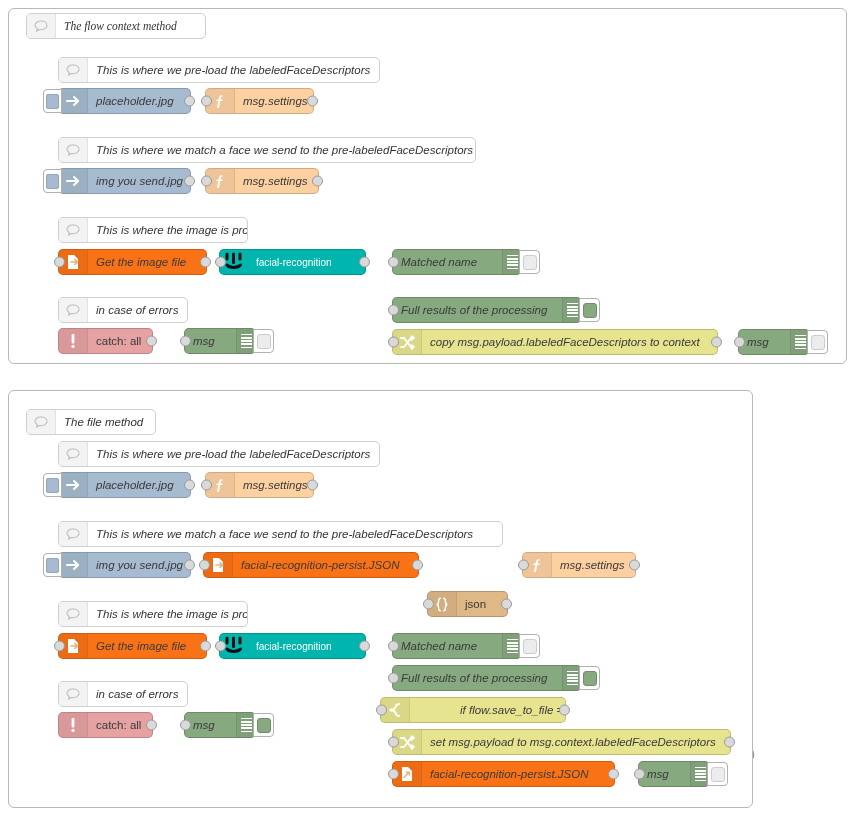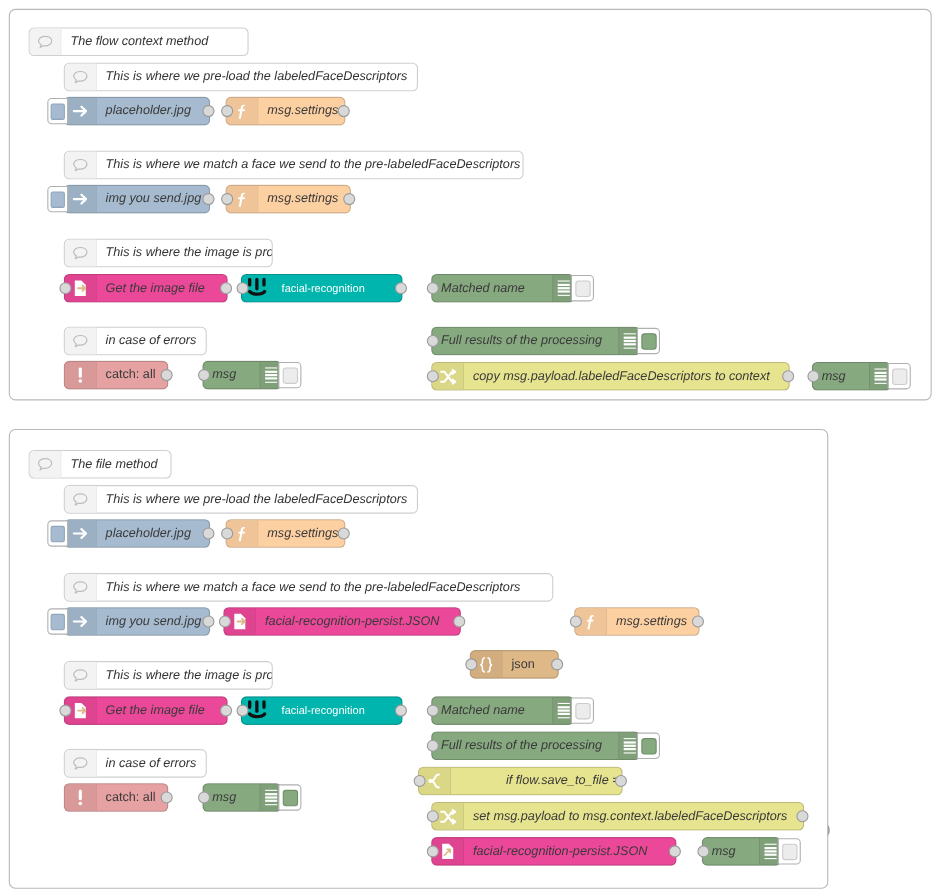--- a/index.html
+++ b/index.html
@@ -76,21 +76,21 @@
     border: 1px solid #999999;
     top: 50%;
     transform: translateY(-50%);
     z-index: 5;
   }
   .port.in  { left: -5px; }
   .port.out { right: -5px; }
   
   .n-inject   { background: #a6bbcf; }
   .n-function { background: #fdd0a2; }
-  .n-file     { background: #ec4899; }
+  .n-file     { background: #f97316; }
   .n-face     { background: #00b5ad; border-color: rgba(0,0,0,0.18); }
   .n-debug    { background: #87a980; }
   .n-catch    { background: #e6a2a2; }
   .n-change   { background: #e7e48f; }
   .n-switch   { background: #e7e48f; }
   .n-json     { background: #deb887; margin-top: 39px; }
   .n-comment  { background: #ffffff; border: 1px solid #cfcfcf; }
   .n-comment .icon-box { background: #f3f3f3; border-right: 1px solid #e2e2e2; }
   .n-comment .ntext { text-align: left; color: #333; }
   .n-face .ntext { color: #ffffff; font-style: normal; font-size: 10px; }
@@ -187,21 +187,21 @@
     <path class="wire" d="M578,710 C596,712 598,726 586,732 C560,742 430,724 380,736 C376,738 375,740 376,742"></path>
     <path class="wire" d="M376,742 L392,742"></path>
     <path class="wire" d="M731,742 C756,744 758,758 746,764 C716,776 430,756 380,768 C376,770 375,772 376,774"></path>
     <path class="wire" d="M376,774 L392,774"></path>
     <path class="wire" d="M615,774 L638,774"></path>
     <path class="wire" d="M153,725 L184,725"></path>
   </svg>
 
   <div class="group" style="left:8px; top:8px; width:839px; height:356px;"></div>
 
-  <div class="node n-comment" style="left:26px; top:25px; width:200px;">
+  <div class="node n-comment" style="left:26px; top:13px; width:180px;font-family:Liberation Serif, serif;">
     <div class="icon-box">
       <svg class="gi" width="14" height="12" viewBox="0 0 14 12">
           <path d="M7 1C3.7 1 1 2.9 1 5.2c0 1.3.9 2.5 2.3 3.3L2.6 11l2.9-1.5c.5.1 1 .2 1.5.2 3.3 0 6-1.9 6-4.5S10.3 1 7 1z" fill="none" stroke="#bdbdbd" stroke-width="1.1"></path>
         </svg>
     </div>
     <div class="ntext">The flow context method</div>
   </div>
 
   <div class="node n-comment" style="left:58px; top:57px; width:322px;">
     <div class="icon-box">

